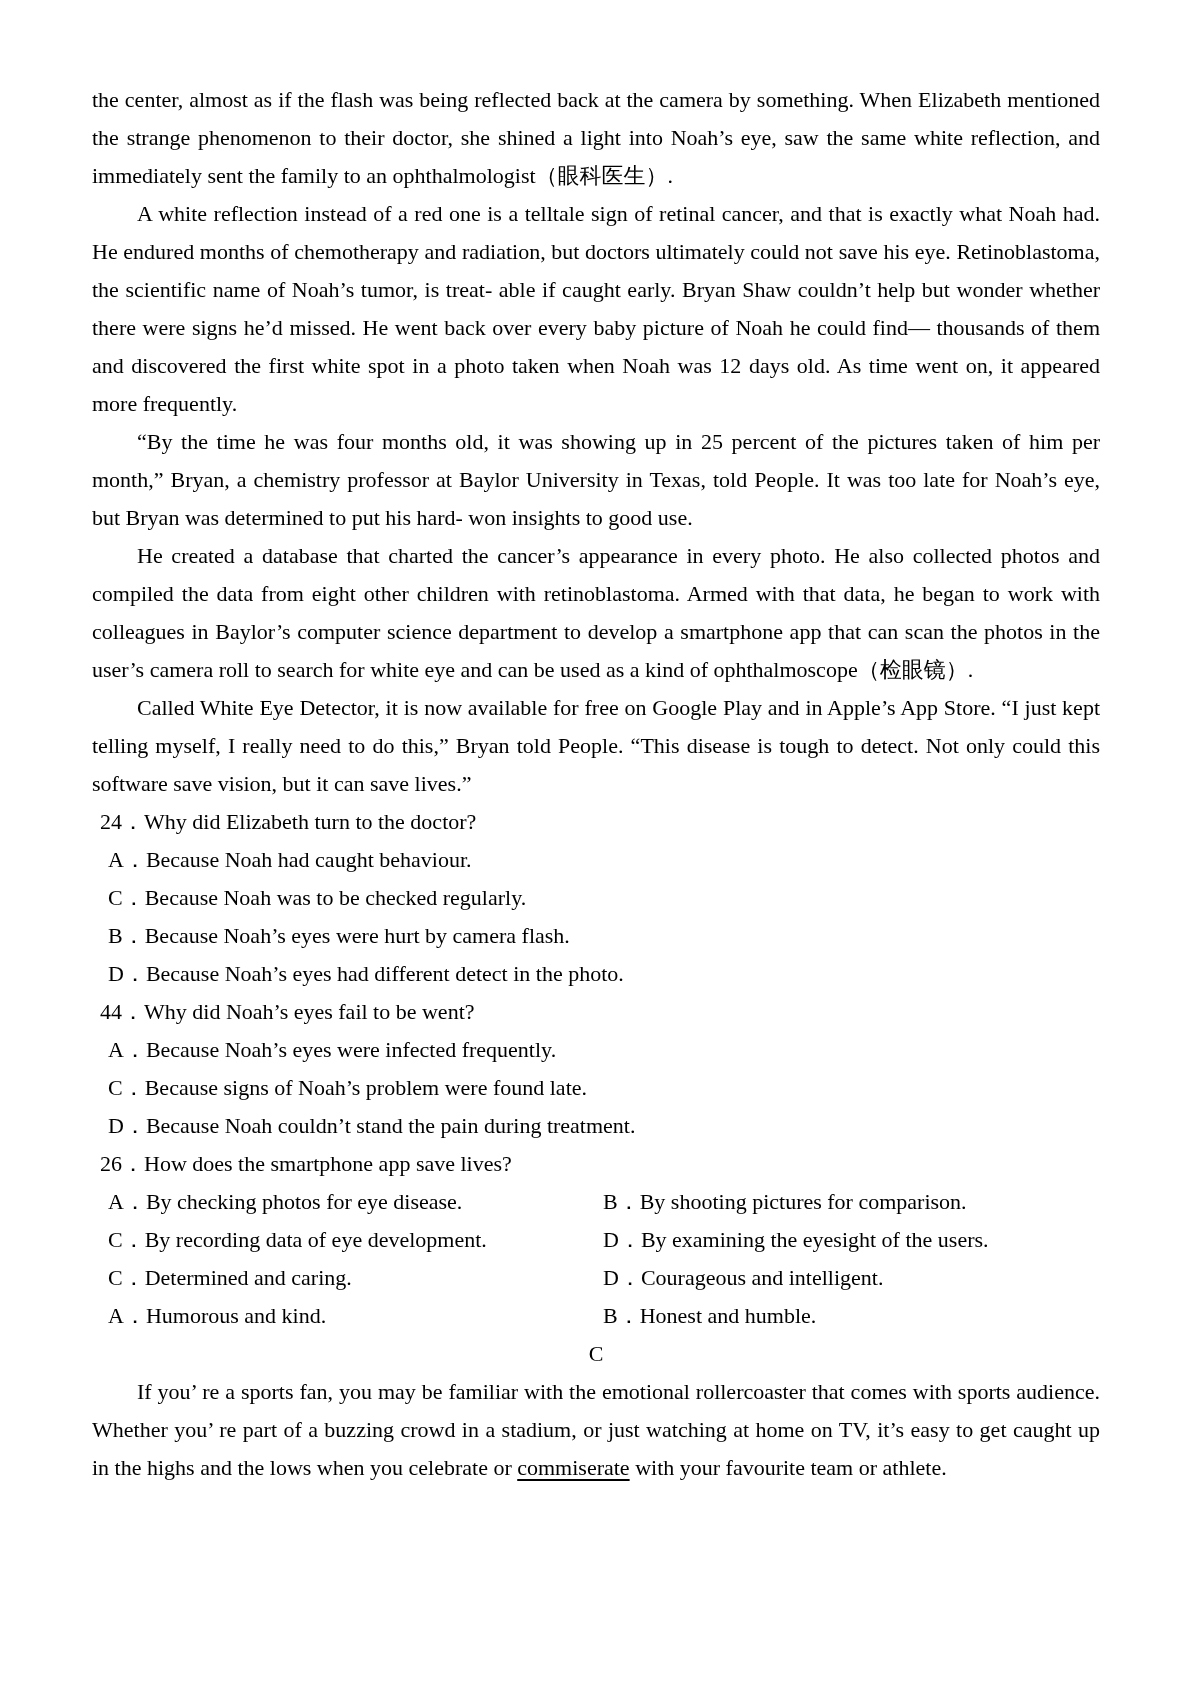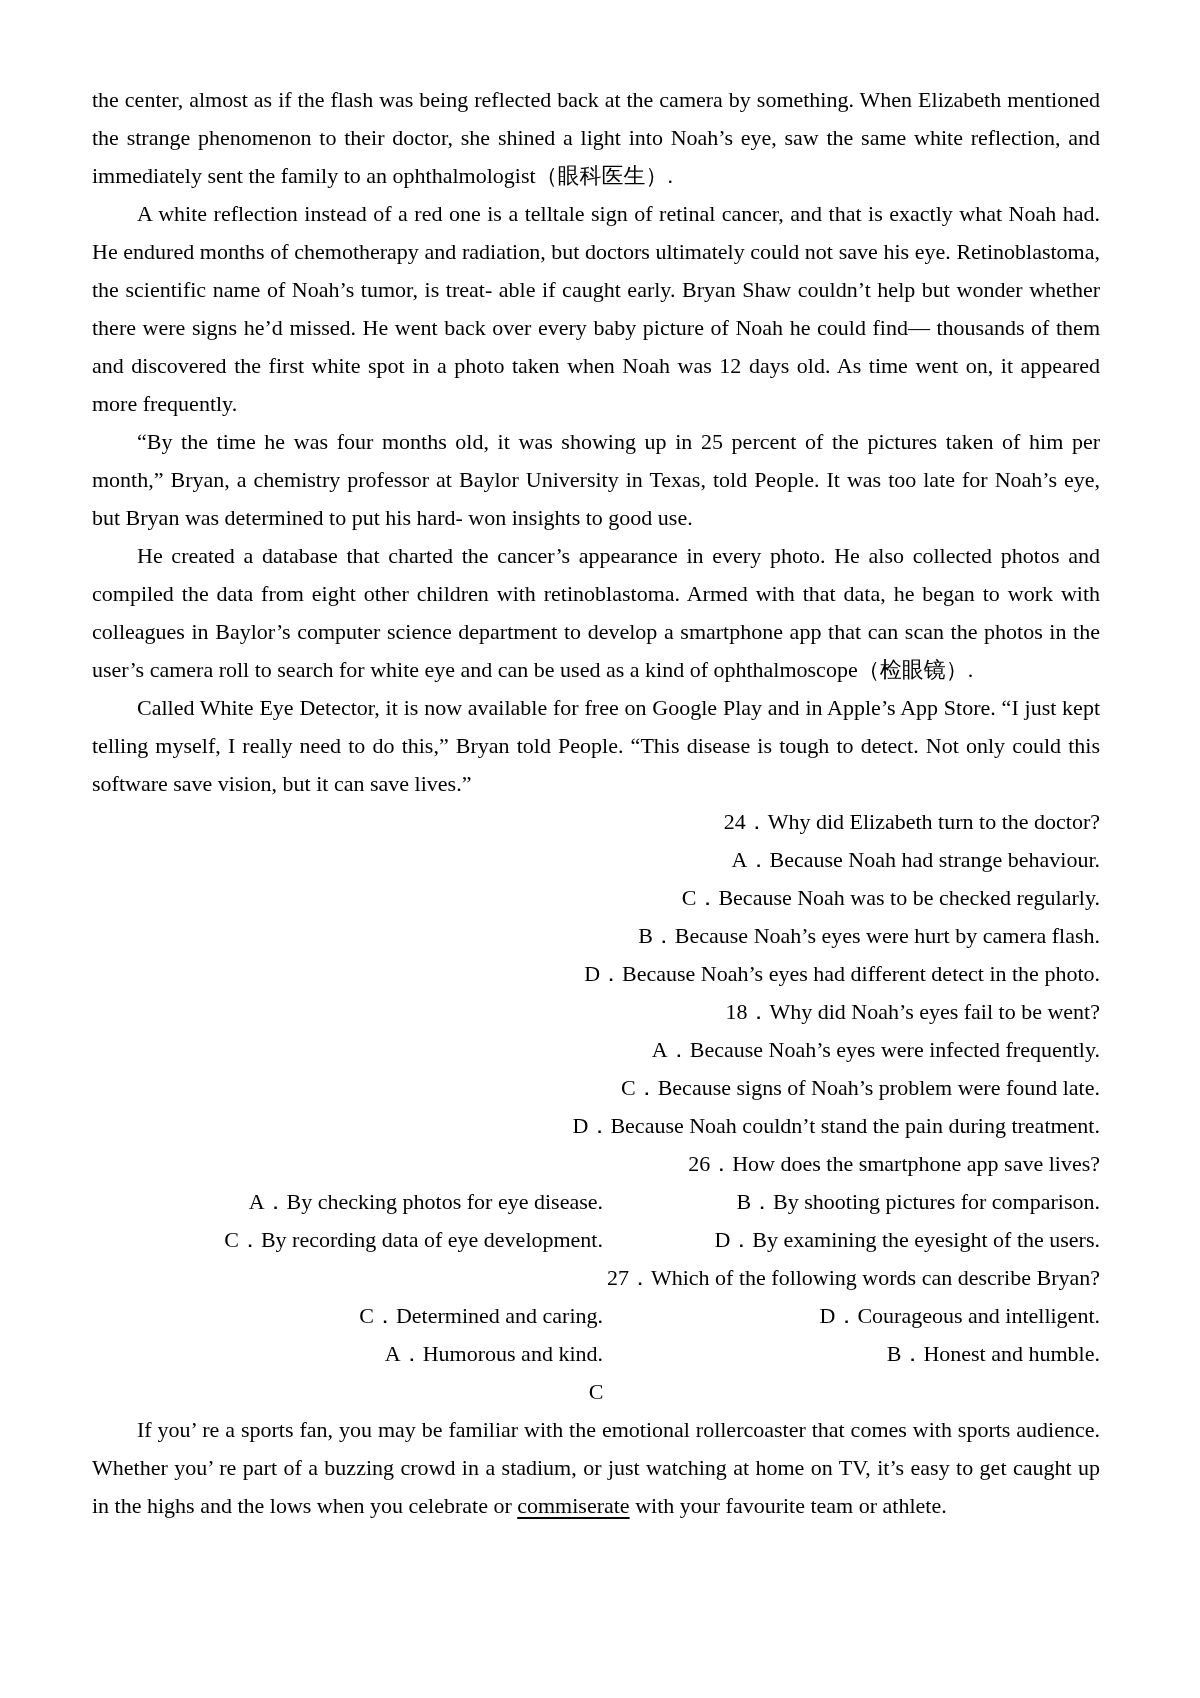--- a/index.html
+++ b/index.html
@@ -26,21 +26,20 @@
     line-height: 38px;
     text-align: justify;
     text-indent: 45px;
   }
   .para.cont {
     text-indent: 0;
   }
   .line {
     line-height: 38px;
     white-space: nowrap;
-    text-align: right;
   }
   .stem {
     padding-left: 8px;
   }
   .opt {
     padding-left: 16px;
   }
   .optrow {
     display: flex;
     padding-left: 16px;
@@ -69,34 +68,34 @@
   <p class="para cont">the center, almost as if the flash was being reflected back at the camera by something. When Elizabeth mentioned the strange phenomenon to their doctor, she shined a light into Noah’s eye, saw the same white reflection, and immediately sent the family to an ophthalmologist（眼科医生）.</p>
   <p class="para">A white reflection instead of a red one is a telltale sign of retinal cancer, and that is exactly what Noah had. He endured months of chemotherapy and radiation, but doctors ultimately could not save his eye. Retinoblastoma, the scientific name of Noah’s tumor, is treat- able if caught early. Bryan Shaw couldn’t help but wonder whether there were signs he’d missed. He went back over every baby picture of Noah he could find— thousands of them and discovered the first white spot in a photo taken when Noah was 12 days old. As time went on, it appeared more frequently.</p>
   <p class="para">“By the time he was four months old, it was showing up in 25 percent of the pictures taken of him per month,” Bryan, a chemistry professor at Baylor University in Texas, told People. It was too late for Noah’s eye, but Bryan was determined to put his hard- won insights to good use.</p>
   <p class="para">He created a database that charted the cancer’s appearance in every photo. He also collected photos and compiled the data from eight other children with retinoblastoma. Armed with that data, he began to work with colleagues in Baylor’s computer science department to develop a smartphone app that can scan the photos in the user’s camera roll to search for white eye and can be used as a kind of ophthalmoscope（检眼镜）.</p>
   <p class="para">Called White Eye Detector, it is now available for free on Google Play and in Apple’s App Store. “I just kept telling myself, I really need to do this,” Bryan told People. “This disease is tough to detect. Not only could this software save vision, but it can save lives.”</p>
 
   <div class="line stem">
     <span>24．</span><span>Why did Elizabeth turn to the doctor?</span>
   </div>
   <div class="line opt">
-    <span>A．</span><span>Because Noah had strange behaviour.</span>
+    <span>A．</span><span>Because Noah had caught behaviour.</span>
   </div>
   <div class="line opt">
     <span>C．</span><span>Because Noah was to be checked regularly.</span>
   </div>
   <div class="line opt">
     <span>B．</span><span>Because Noah’s eyes were hurt by camera flash.</span>
   </div>
   <div class="line opt">
     <span>D．</span><span>Because Noah’s eyes had different detect in the photo.</span>
   </div>
 
   <div class="line stem">
-    <span>18．</span><span>Why did Noah’s eyes fail to be went?</span>
+    <span>44．</span><span>Why did Noah’s eyes fail to be went?</span>
   </div>
   <div class="line opt">
     <span>A．</span><span>Because Noah’s eyes were infected frequently.</span>
   </div>
   <div class="line opt">
     <span>C．</span><span>Because signs of Noah’s problem were found late.</span>
   </div>
   <div class="line opt">
     <span>D．</span><span>Because Noah couldn’t stand the pain during treatment.</span>
   </div>
@@ -114,23 +113,20 @@
   </div>
   <div class="line optrow">
     <div class="cell-left">
       <span>C．</span><span>By recording data of eye development.</span>
     </div>
     <div class="cell-right">
       <span>D．</span><span>By examining the eyesight of the users.</span>
     </div>
   </div>
 
-  <div class="line stem">
-    <span>27．</span><span>Which of the following words can describe Bryan?</span>
-  </div>
   <div class="line optrow">
     <div class="cell-left">
       <span>C．</span><span>Determined and caring.</span>
     </div>
     <div class="cell-right">
       <span>D．</span><span>Courageous and intelligent.</span>
     </div>
   </div>
   <div class="line optrow">
     <div class="cell-left">

